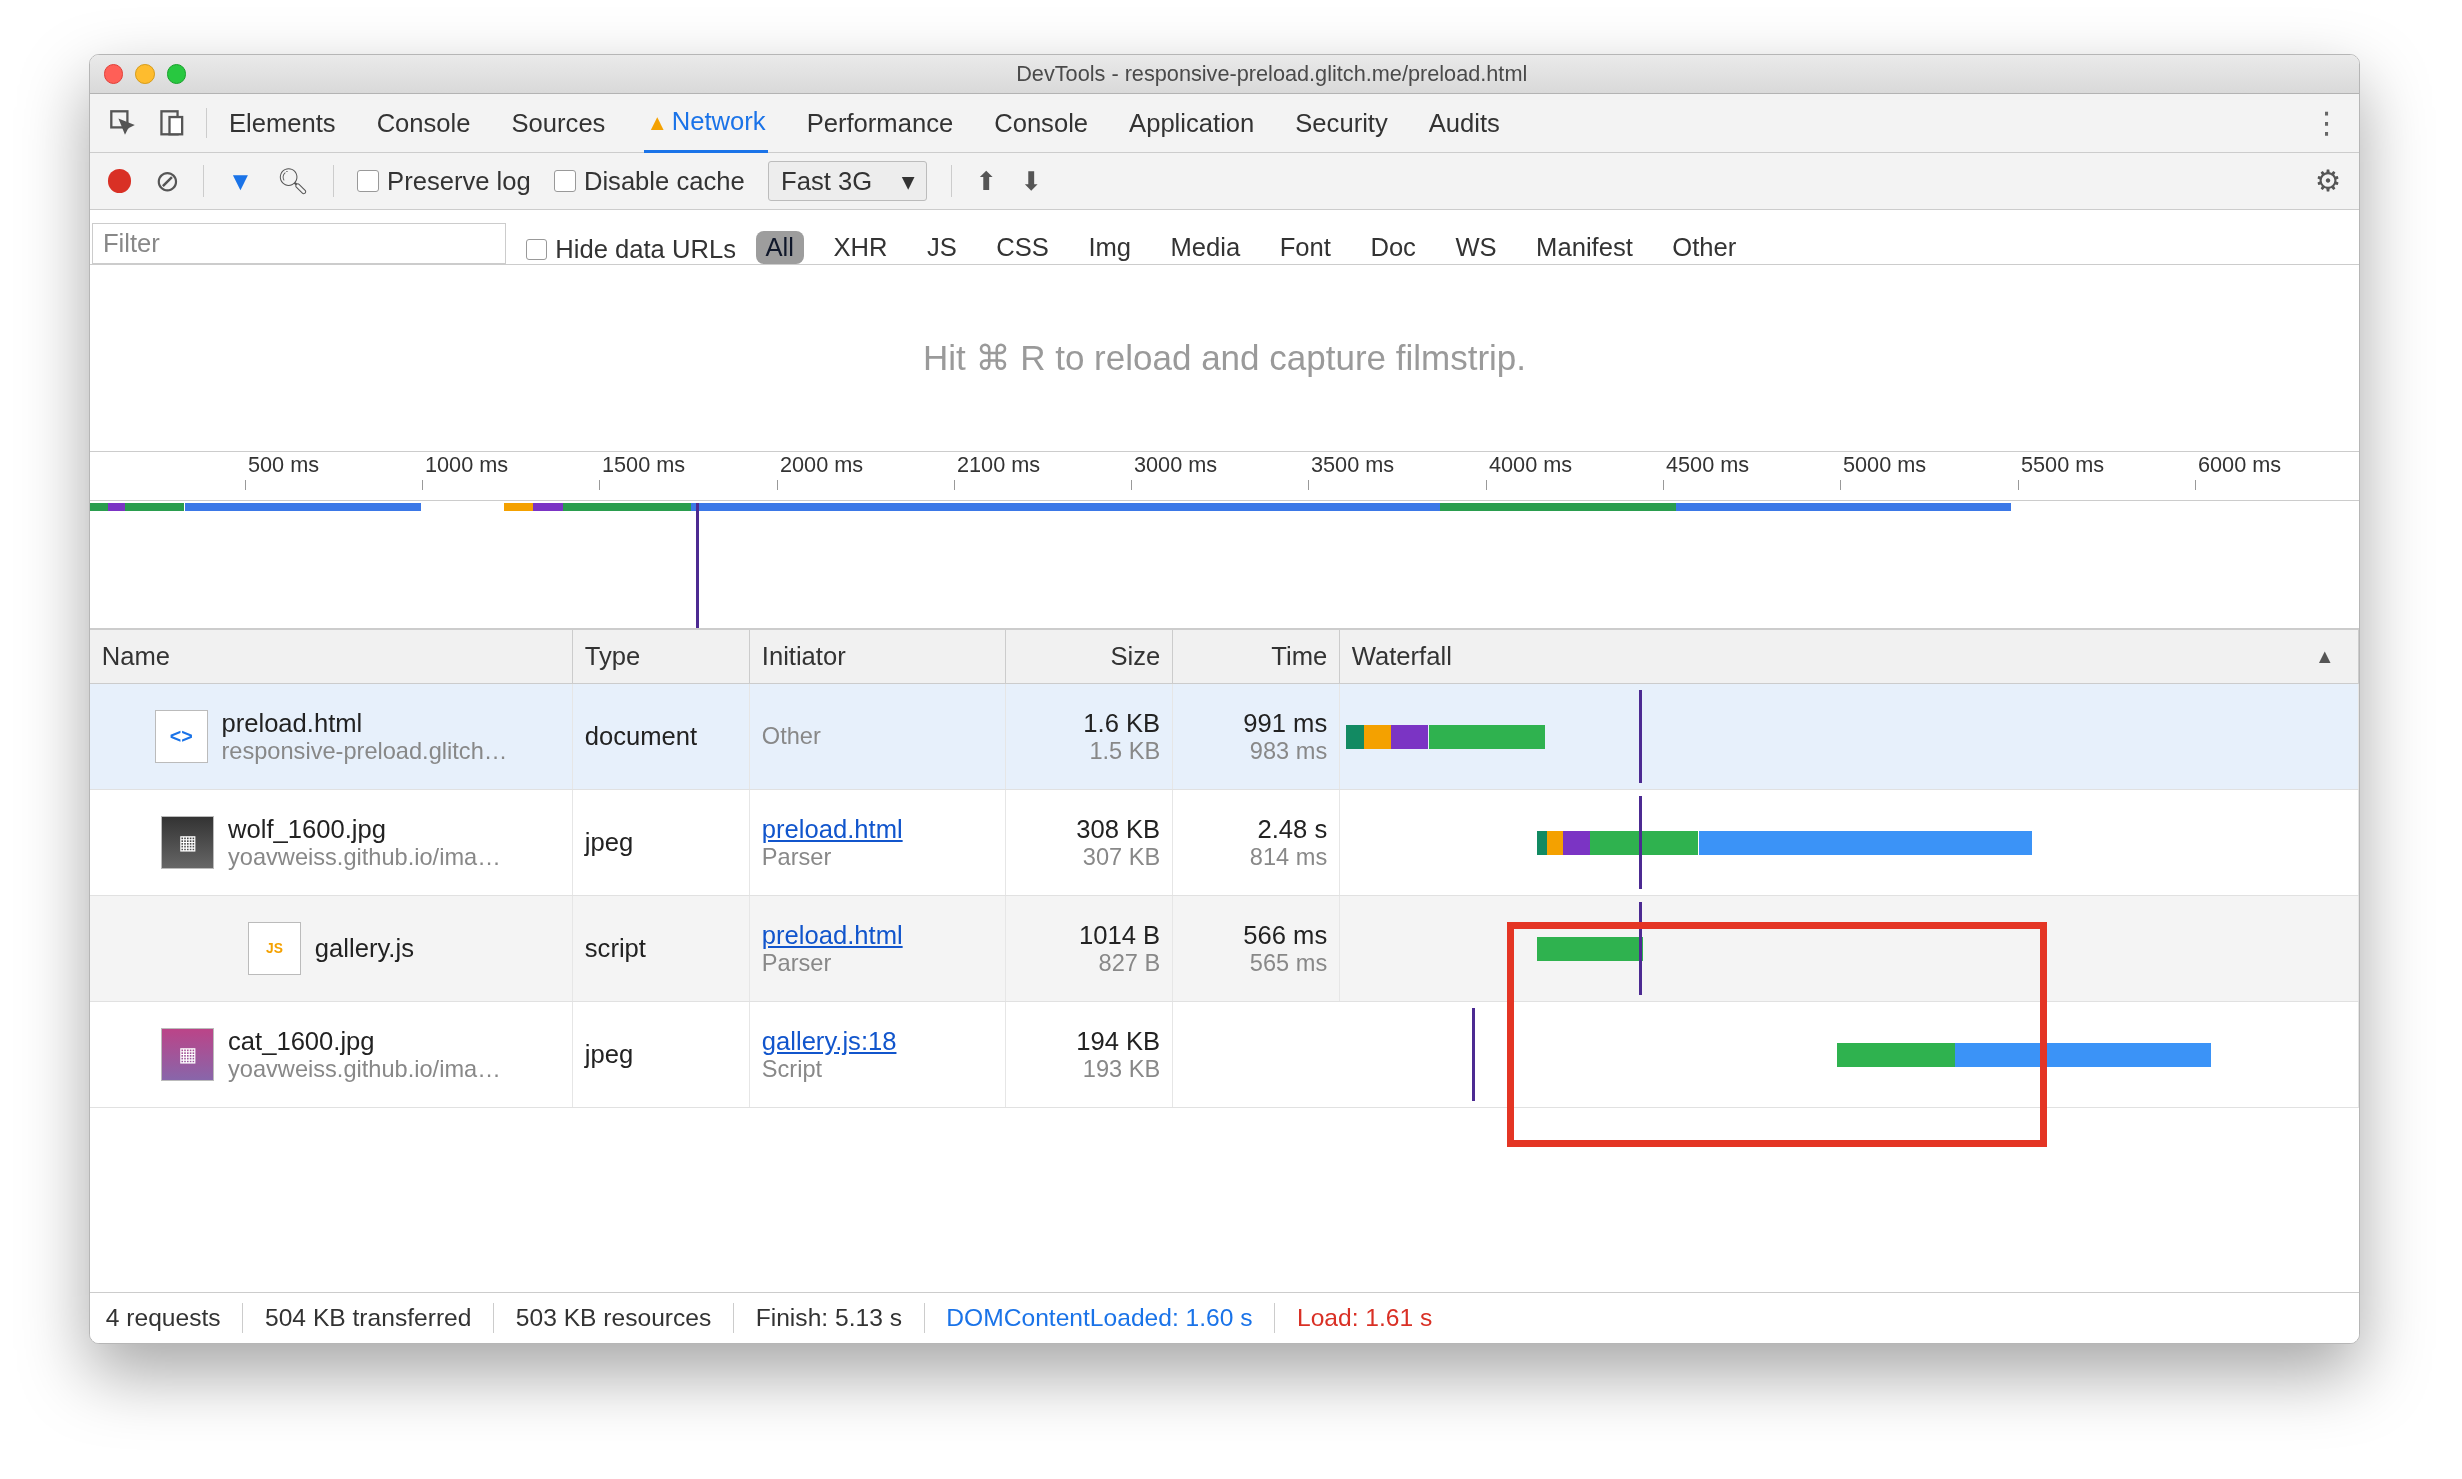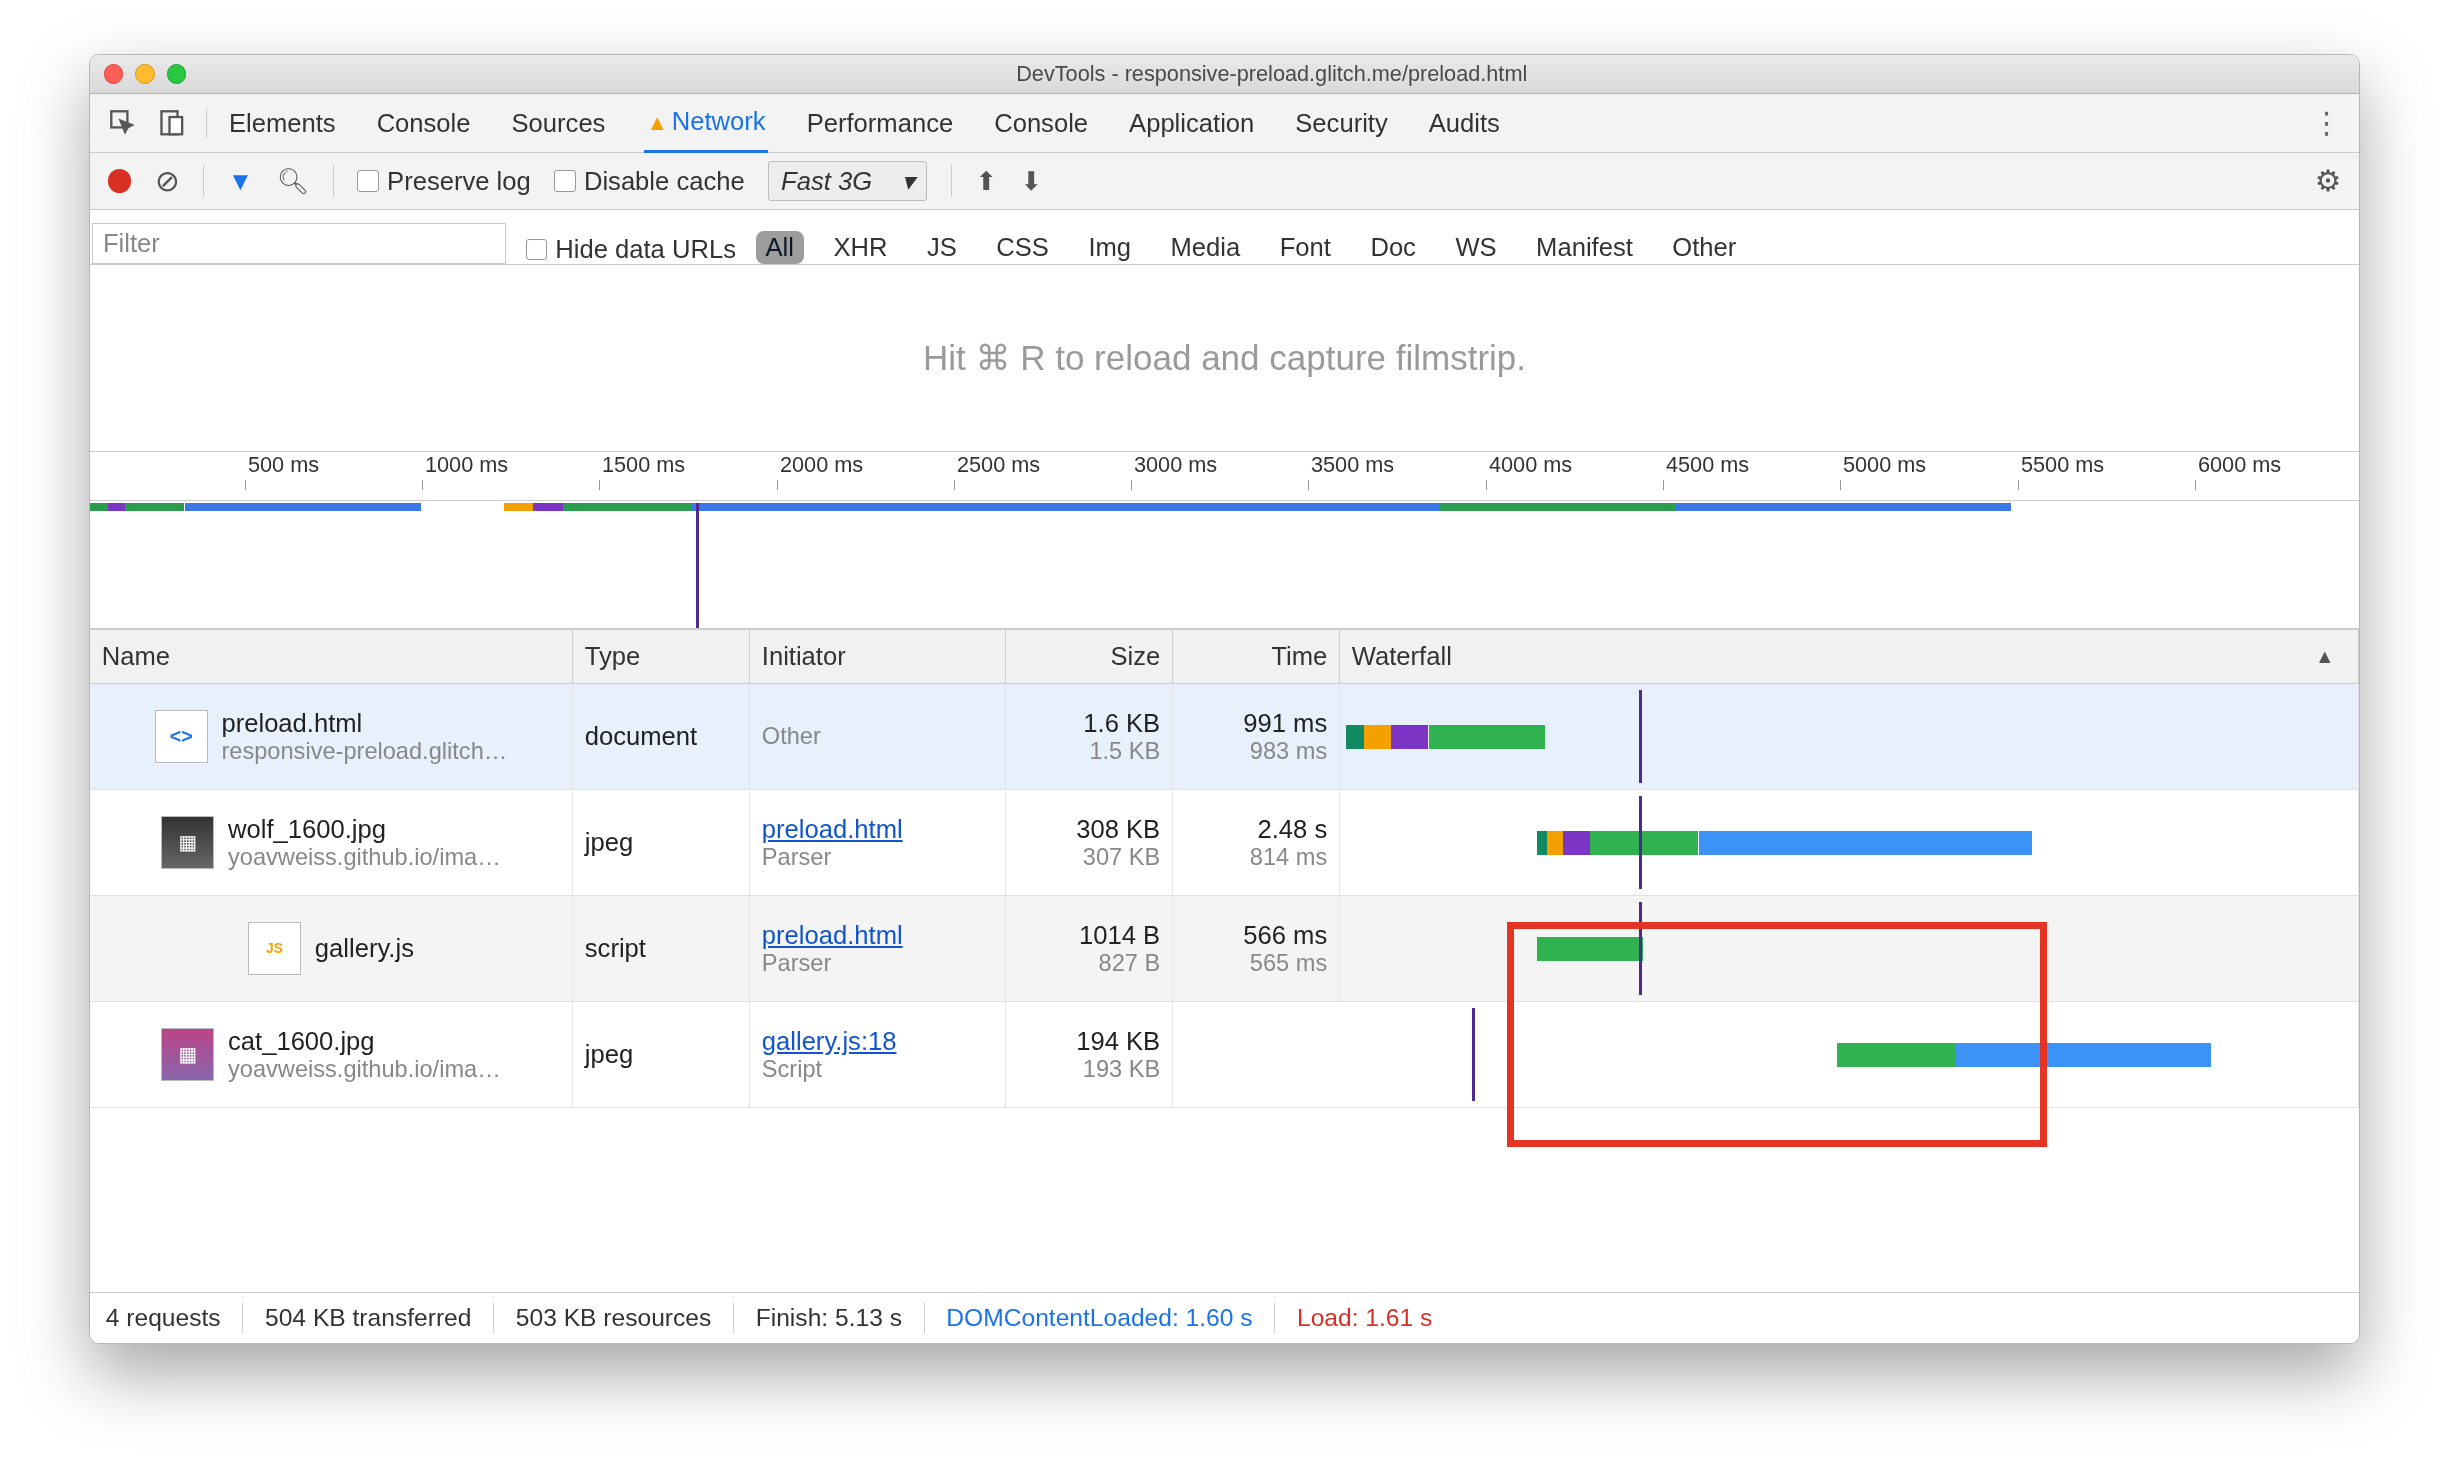--- a/index.html
+++ b/index.html
@@ -21,21 +21,21 @@
 .tb-right{margin-left:auto;}
 .kebab{font-size:29.6px;color:#666;}
 .toolbar{height:57px;display:flex;align-items:center;padding:0 17.7px;gap:23.6px;background:#f3f3f3;border-bottom:1px solid #ccc;}
 .tool-sep{width:1px;height:31.5px;background:#ccc;}
 .rec-dot{width:23.6px;height:23.6px;border-radius:50%;background:#d93025;}
 .prohibit{font-size:29.6px;color:#555;}
 .funnel{color:#1a73e8;font-size:25.6px;}
 .mag{color:#555;font-size:25.6px;}
 .chk{display:flex;align-items:center;gap:7.9px;font-size:25.6px;color:#333;}
 .chk-box{width:21.7px;height:21.7px;border:1px solid #999;border-radius:3px;background:#fff;}
-.select-throttle{display:flex;align-items:center;gap:29.6px;background:#ededed;border:1px solid #bcbcbc;border-radius:3px;padding:3.9px 11.8px;font-size:25.6px;color:#333;font-style:italic;}
+.select-throttle{display:flex;align-items:center;gap:29.6px;background:#ededed;border:1px solid #bcbcbc;border-radius:3px;padding:3.9px 11.8px;font-size:25.6px;color:#333;}
 .gear{font-size:29.6px;color:#555;margin-left:auto;}
 .up,.down{font-size:25.6px;color:#555;}
 .filterbar{height:55px;display:flex;align-items:flex-end;padding:0 2px;gap:19.7px;border-bottom:1px solid #ccc;}
 .filter-input{width:414px;height:41px;border:1px solid #ccc;font-size:25.6px;padding:0 9.9px;color:#333;}
 .filter-input::placeholder{color:#888;}
 .pill{font-size:25.6px;color:#333;padding:2px 9.9px;border-radius:7.9px;cursor:pointer;}
 .pill.active{background:#9d9d9d;color:#0f172a;}
 .filmstrip-msg{height:187px;display:flex;align-items:center;justify-content:center;font-size:35px;color:#9a9a9a;border-bottom:1px solid #ccc;}
 .timeline{height:177px;border-bottom:1px solid #ccc;position:relative;}
 .tl-ticks{position:absolute;top:0;left:0;right:0;height:49px;border-bottom:1px solid #ccc;}
@@ -163,21 +163,21 @@
   </div>
 
   <div class="filmstrip-msg">Hit ⌘ R to reload and capture filmstrip.</div>
 
   <div class="timeline">
     <div class="tl-ticks">
       <div class="tl-tick" style="left:158px">500 ms</div>
       <div class="tl-tick" style="left:335px">1000 ms</div>
       <div class="tl-tick" style="left:512px">1500 ms</div>
       <div class="tl-tick" style="left:690px">2000 ms</div>
-      <div class="tl-tick" style="left:867px">2500 ms</div>
+      <div class="tl-tick" style="left:867px">2100 ms</div>
       <div class="tl-tick" style="left:1044px">3000 ms</div>
       <div class="tl-tick" style="left:1221px">3500 ms</div>
       <div class="tl-tick" style="left:1399px">4000 ms</div>
       <div class="tl-tick" style="left:1576px">4500 ms</div>
       <div class="tl-tick" style="left:1753px">5000 ms</div>
       <div class="tl-tick" style="left:1931px">5500 ms</div>
       <div class="tl-tick" style="left:2108px">6000 ms</div>
     </div>
     <div class="tl-bars">
       <div class="tl-bar" style="left:0;width:17.7px;background:#2a9d4e"></div>

